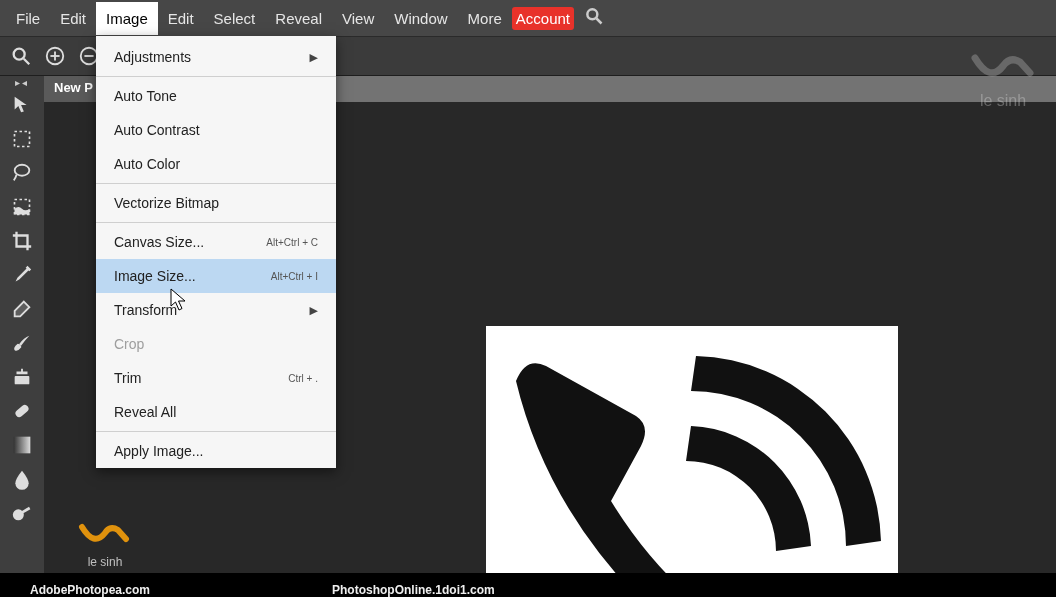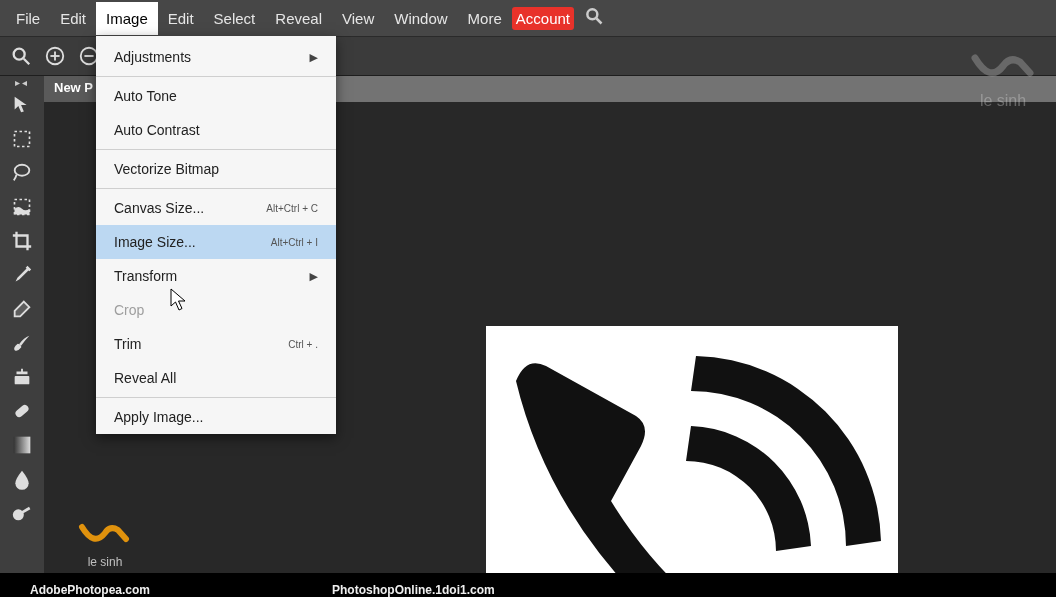--- a/index.html
+++ b/index.html
@@ -218,20 +218,23 @@
       <span>Adjustments</span>
       <span class="submenu-arrow">▶</span>
     </div>
     <div class="dd-sep"></div>
     <div class="dd-item">
       <span>Auto Tone</span>
     </div>
     <div class="dd-item">
       <span>Auto Contrast</span>
     </div>
+    <div class="dd-item">
+      <span>Auto Color</span>
+    </div>
     <div class="dd-sep"></div>
     <div class="dd-item">
       <span>Vectorize Bitmap</span>
     </div>
     <div class="dd-sep"></div>
     <div class="dd-item">
       <span>Canvas Size...</span>
       <span class="shortcut">Alt+Ctrl + C</span>
     </div>
     <div class="dd-item highlight">

